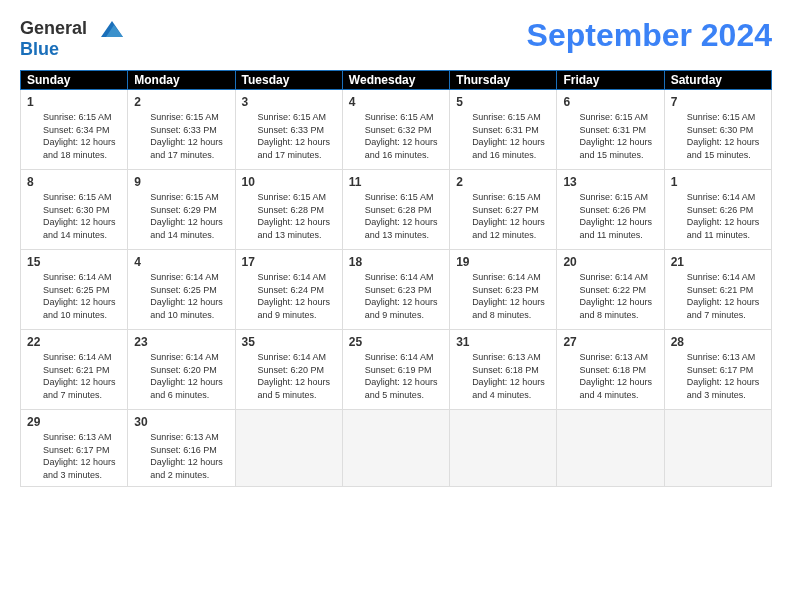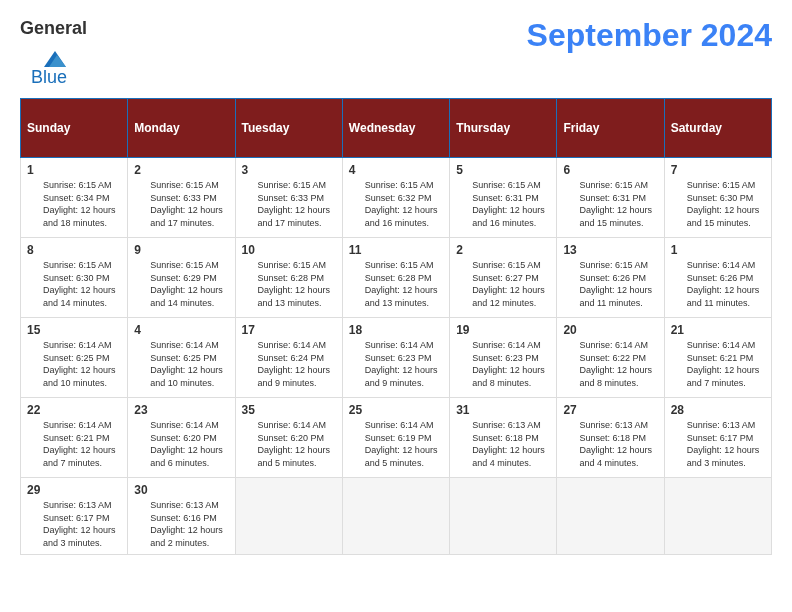--- a/index.html
+++ b/index.html
@@ -24,32 +24,30 @@
     }
     .logo {
       display: flex;
       flex-direction: column;
       align-items: flex-start;
     }
     .logo-text {
       display: flex;
       align-items: center;
       gap: 12px;
-      flex-direction: column;
     }
     .logo-general {
       font-size: 18px;
       font-weight: bold;
       color: #333;
     }
     .logo-blue {
       font-size: 18px;
-      font-weight: normal;
+      font-weight: bold;
       color: #1a6fba;
-      margin-left: 11px;
     }
     .logo-icon {
       width: 22px;
       height: 16px;
       margin-left: 2px;
     }
     .title-block {
       text-align: right;
     }
     .month-title {
@@ -61,25 +59,25 @@
     .location-title {
       font-size: 14px;
       color: #555;
     }
     .calendar {
       width: 100%;
       border-collapse: collapse;
       border: 1px solid #ccc;
     }
     .calendar th {
-      background-color: #7f1d1d;
+      background-color: #000000;
       color: #fff;
       font-size: 12px;
       font-weight: bold;
-      padding: 22px 6px;
+      padding: 2px 6px;
       text-align: left;
       border: 1px solid #1a6fba;
     }
     .calendar td {
       vertical-align: top;
       padding: 5px 6px;
       border: 1px solid #ddd;
       width: calc(100% / 7);
       height: 80px;
       font-size: 9.5px;

